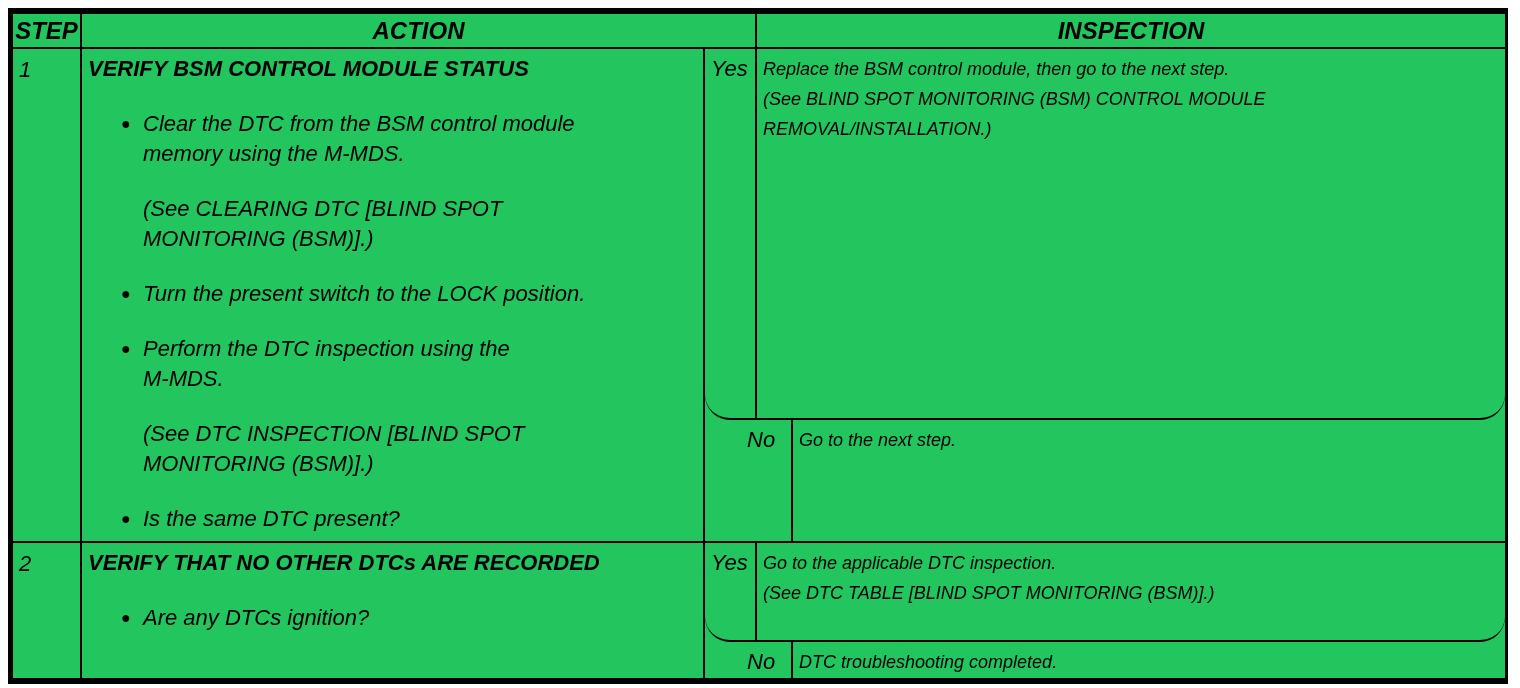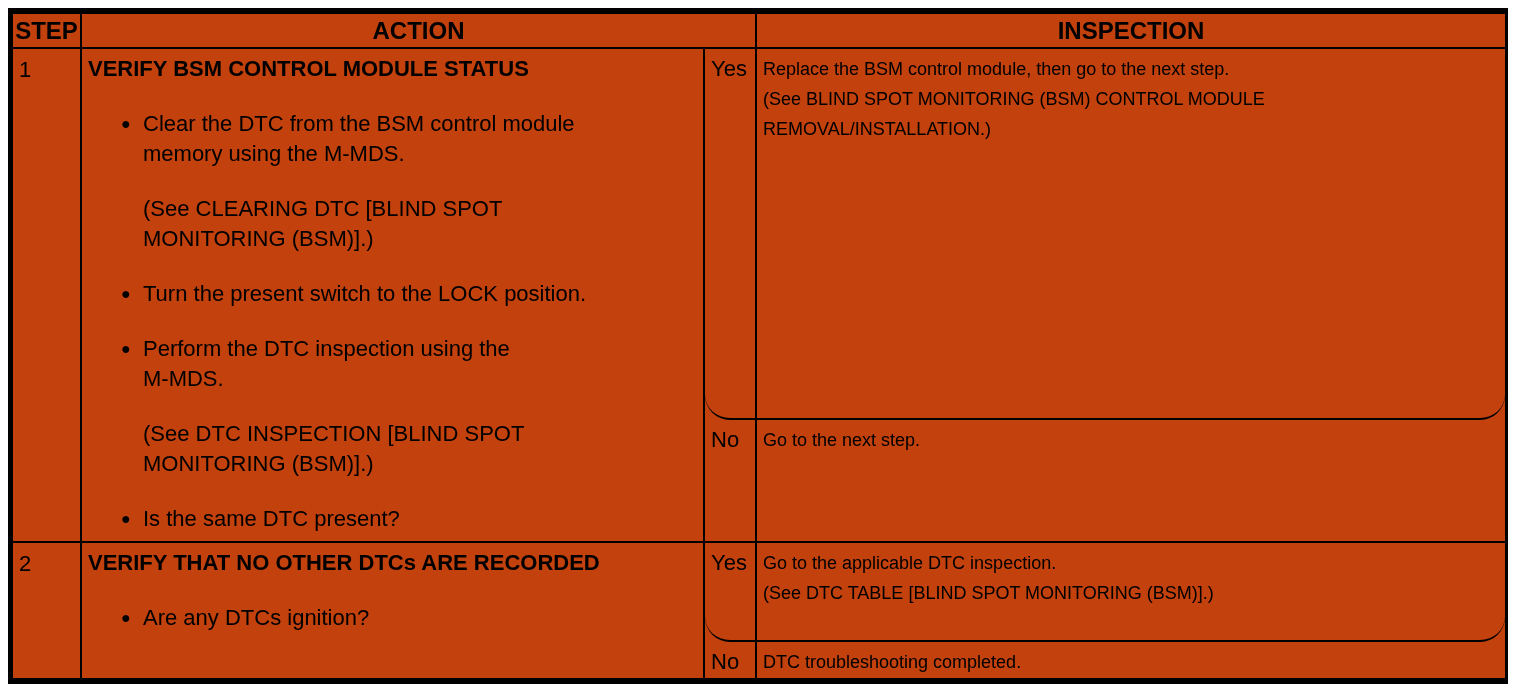--- a/index.html
+++ b/index.html
@@ -11,21 +11,22 @@
 
   .ts-table {
     position:absolute; left:8px; top:8px;
     width:1500px; height:676px;
     box-sizing:border-box;
     border:6px solid #000;
     border-left-width:5px;
     border-right-width:3px;
     display:grid;
     grid-template-rows:35px 494px 1fr;
-    background:#c2410c;
+    background:#22c55e;
+    font-style:italic;
   }
 
   
   .header-row {
     display:grid;
     grid-template-columns:69px 675px 1fr;
     border-bottom:2px solid #000;
     box-sizing:border-box;
   }
   .h-cell {
@@ -68,21 +69,21 @@
   .action-area { display:grid; box-sizing:border-box; }
   .row-0 .action-area { grid-template-rows:371px 1fr; }
   .row-1 .action-area { grid-template-rows:99px 1fr; }
 
   .action-subrow {
     display:grid; grid-template-columns:52px 1fr;
     border-bottom:2px solid #000; box-sizing:border-box;
     overflow:hidden;
     border-radius:25px;
   }
-  .action-subrow.last { border-bottom:none; }
+  .action-subrow.last { border-bottom:none;margin-left:36px; }
   .yn-cell {
     border-right:2px solid #000; box-sizing:border-box;
     padding:5px 0 0 6px; font-size:22px; line-height:30px;
   }
   .action-cell {
     padding:5px 0 0 6px; font-size:18px; line-height:30px;
     overflow:hidden;
   }
   .action-para { }
   .action-para:first-child { margin-top:0; }

